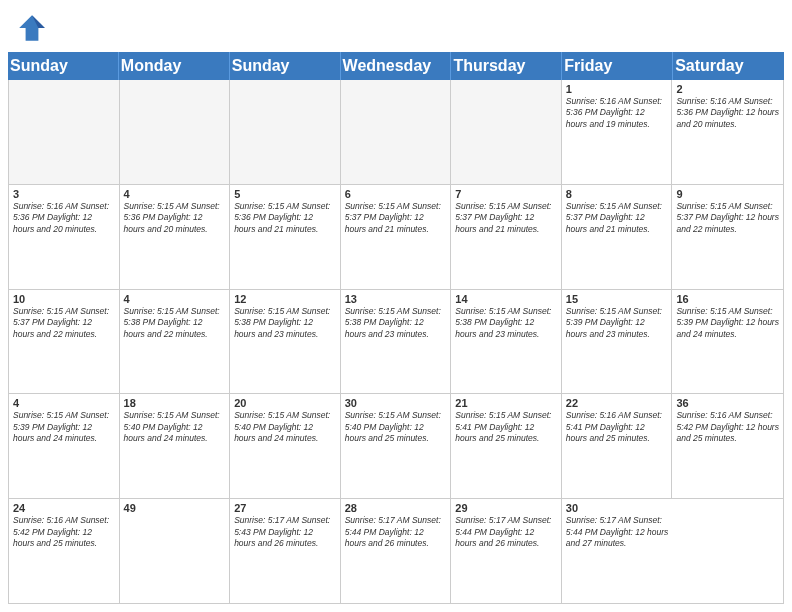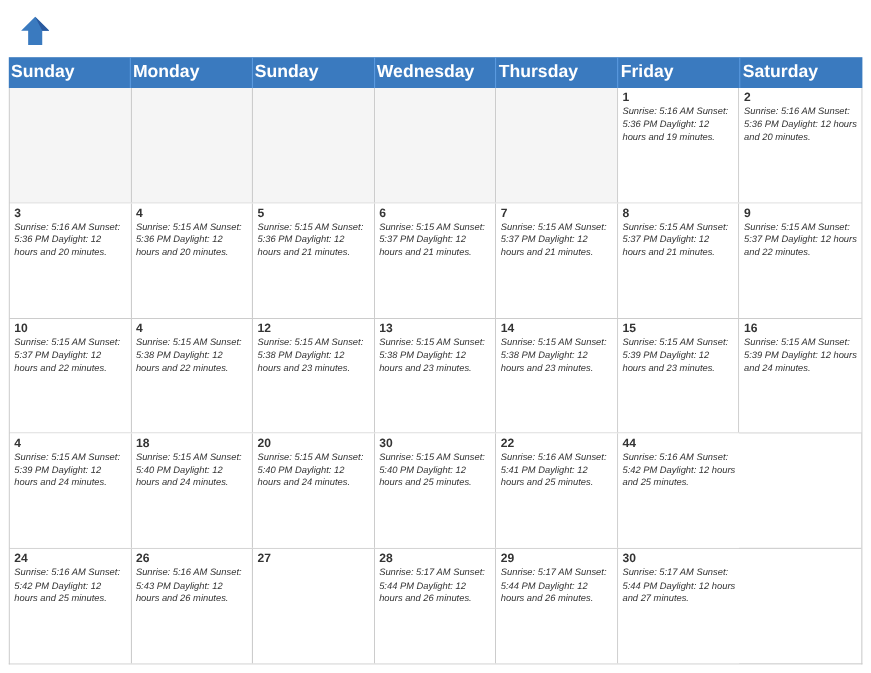--- a/index.html
+++ b/index.html
@@ -270,47 +270,53 @@
 Sunset: 5:40 PM
 Daylight: 12 hours and 24 minutes.</div>
           </div>
           <div class="cal-cell">
             <span class="day-num">30</span>
             <div class="day-info">Sunrise: 5:15 AM
 Sunset: 5:40 PM
 Daylight: 12 hours and 25 minutes.</div>
           </div>
           <div class="cal-cell">
+            <span class="day-num">21</span>
+            <div class="day-info">Sunrise: 5:15 AM
+Sunset: 5:41 PM
+Daylight: 12 hours and 25 minutes.</div>
+          </div>
+          <div class="cal-cell">
             <span class="day-num">22</span>
             <div class="day-info">Sunrise: 5:16 AM
 Sunset: 5:41 PM
 Daylight: 12 hours and 25 minutes.</div>
           </div>
           <div class="cal-cell">
-            <span class="day-num">44</span>
+            <span class="day-num">36</span>
             <div class="day-info">Sunrise: 5:16 AM
 Sunset: 5:42 PM
 Daylight: 12 hours and 25 minutes.</div>
           </div>
         </div>
         <div class="cal-row">
           <div class="cal-cell">
             <span class="day-num">24</span>
             <div class="day-info">Sunrise: 5:16 AM
 Sunset: 5:42 PM
 Daylight: 12 hours and 25 minutes.</div>
           </div>
           <div class="cal-cell">
-            <span class="day-num">26</span>
-            <div class="day-info">Sunrise: 5:16 AM
+            <span class="day-num">49</span>
+          </div>
+          <div class="cal-cell">
+            <span class="day-num">27</span>
+            <div class="day-info">Sunrise: 5:17 AM
 Sunset: 5:43 PM
 Daylight: 12 hours and 26 minutes.</div>
-          </div>
-          <div class="cal-cell">
-            <span class="day-num">27</span>
           </div>
           <div class="cal-cell">
             <span class="day-num">28</span>
             <div class="day-info">Sunrise: 5:17 AM
 Sunset: 5:44 PM
 Daylight: 12 hours and 26 minutes.</div>
           </div>
           <div class="cal-cell">
             <span class="day-num">29</span>
             <div class="day-info">Sunrise: 5:17 AM

